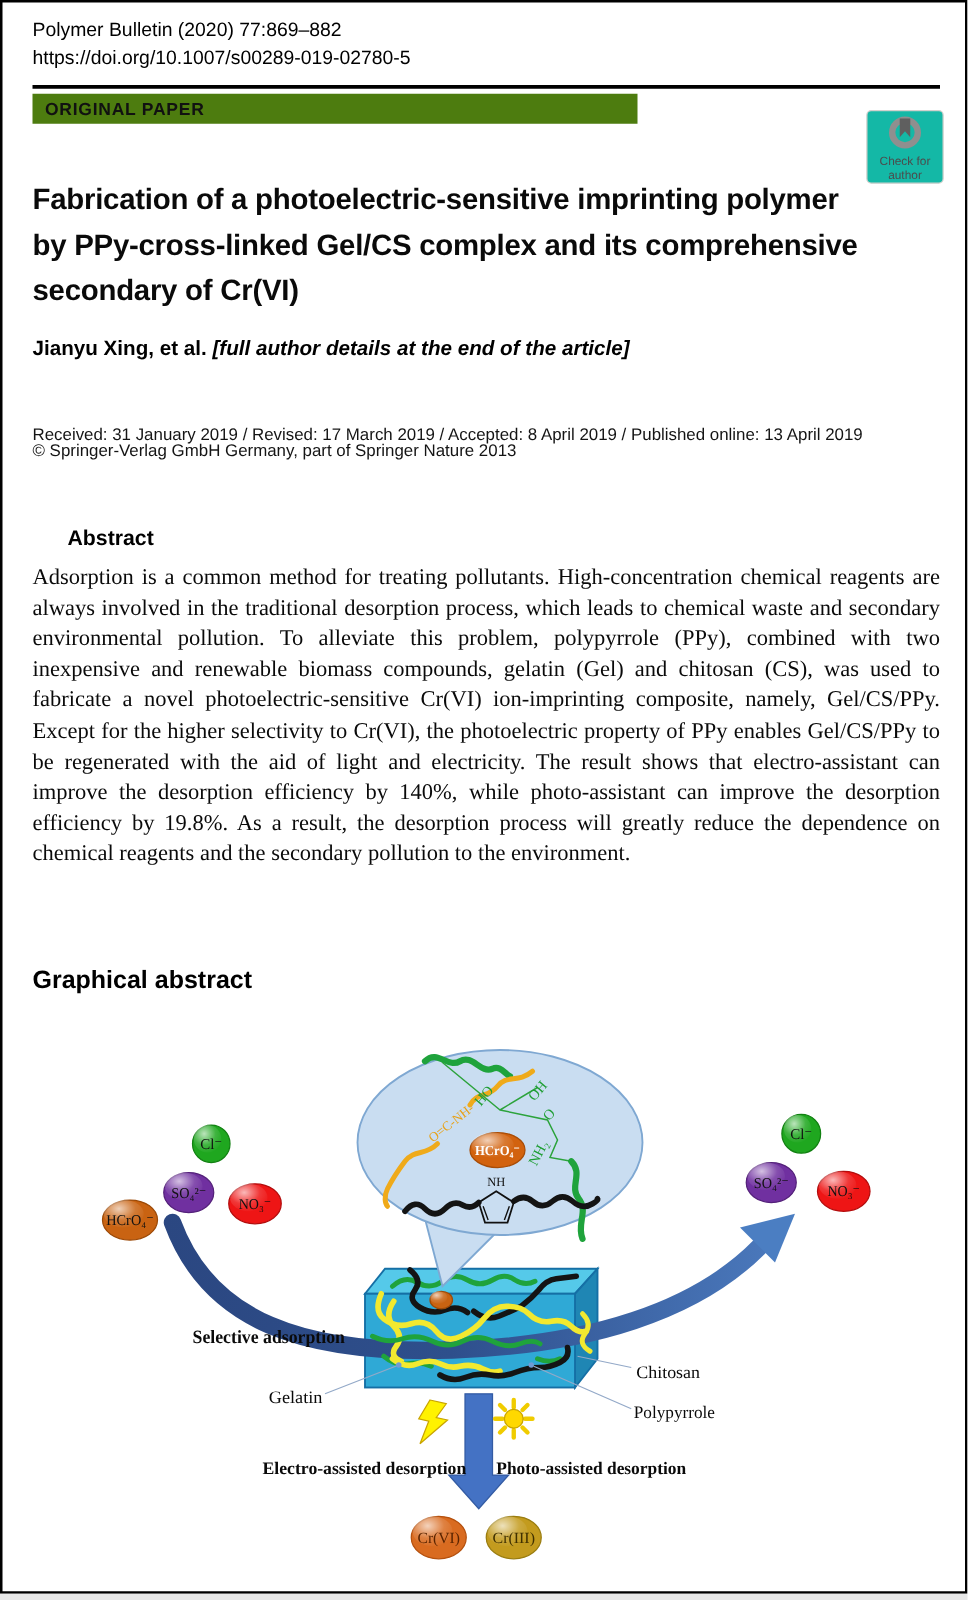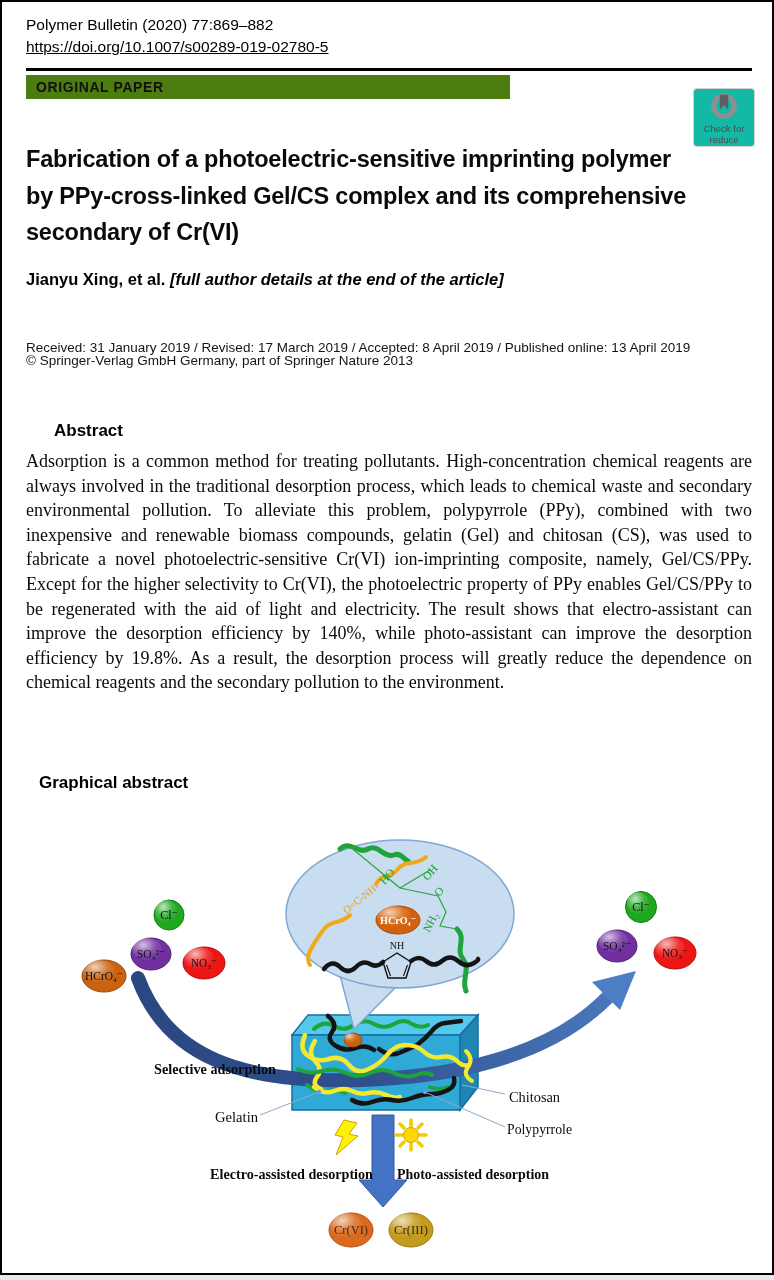--- a/index.html
+++ b/index.html
@@ -1,59 +1,59 @@
 <!DOCTYPE html>
 <html><head>
 <meta charset="utf-8">
 <style>
   html,body{margin:0;padding:0;background:#e8e8e8;}
   .page{position:relative;width:774px;height:1275px;background:#ffffff;
         border:2px solid #000000;box-sizing:border-box;overflow:hidden;
         font-family:"Liberation Sans",sans-serif;color:#000;}
   .abs{position:absolute;}
   .journal-line{left:24px;top:14px;font-size:15.5px;}
-  .doi-line{left:24px;top:36px;font-size:15.5px;text-decoration:underline;}
+  .doi-line{left:24px;top:36px;font-size:15.5px;}
   .rule{left:24px;top:66px;width:726px;height:3px;background:#000;}
   .section-bar{left:24px;top:73px;width:484px;height:24px;background:#4d7c0f;
                font-size:14px;font-weight:bold;letter-spacing:.6px;color:#111;
                line-height:24px;padding-left:10px;box-sizing:border-box;}
   .badge{left:691px;top:86px;width:60px;height:57px;background:#14b8a6;
          border:1px solid #d2d0cd;border-radius:4px;text-align:center;}
   .badge svg{margin-top:3px;}
   .badge-text{font-size:9.5px;line-height:10.5px;color:#4c4c4c;}
   .title{left:24px;top:139px;width:720px;font-size:23.5px;font-weight:bold;
          line-height:36.5px;letter-spacing:-.2px;white-space:pre-line;color:#0a0a0a;}
   .authors{left:24px;top:268px;font-size:16.5px;font-weight:bold;}
   .author-note{font-style:italic;}
   .dates{left:24px;top:338px;font-size:13.5px;color:#141414;}
   .copyright{left:24px;top:351px;font-size:13.5px;color:#141414;}
   .abstract-head{left:24px;top:419px;font-size:17px;font-weight:bold;margin-left:28px;}
   .abstract-body{left:24px;top:447px;width:726px;font-family:"Liberation Serif","DejaVu Serif",serif;
                  font-size:18px;line-height:24.6px;text-align:justify;color:#0a0a0a;}
-  .graphical-head{left:24px;top:771px;font-size:17px;font-weight:bold;margin-left:13px;}
+  .graphical-head{left:24px;top:771px;font-size:20px;font-weight:bold;}
   .fig{left:0;top:815px;}
   .serif-fig{font-family:"Liberation Serif","DejaVu Serif",serif;}
 </style>
 </head>
 <body>
 
 <div class="page">
 
   <div class="abs journal-line">Polymer Bulletin (2020) 77:869–882</div>
   <div class="abs doi-line">https://doi.org/10.1007/s00289-019-02780-5</div>
   <div class="abs rule"></div>
   <div class="abs section-bar">ORIGINAL PAPER</div>
 
   <div class="abs badge">
     <svg width="28" height="28" viewBox="-15 -15 30 30">
       <circle cx="0" cy="0" r="11" fill="none" stroke="#8f8f8f" stroke-width="5.5"></circle>
       <path d="M-4.5,-12 h9 v16 l-4.5,-5 l-4.5,5 z" fill="#5f5f5f"></path>
     </svg>
     <div class="badge-text">Check for</div>
-    <div class="badge-text">reduce</div>
+    <div class="badge-text">author</div>
   </div>
 
   <div class="abs title">Fabrication of a photoelectric-sensitive imprinting polymer
 by PPy-cross-linked Gel/CS complex and its comprehensive
 secondary of Cr(VI)</div>
 
   <div class="abs authors">
     <span>Jianyu Xing, et al.</span>
     <span class="author-note">[full author details at the end of the article]</span>
   </div>

